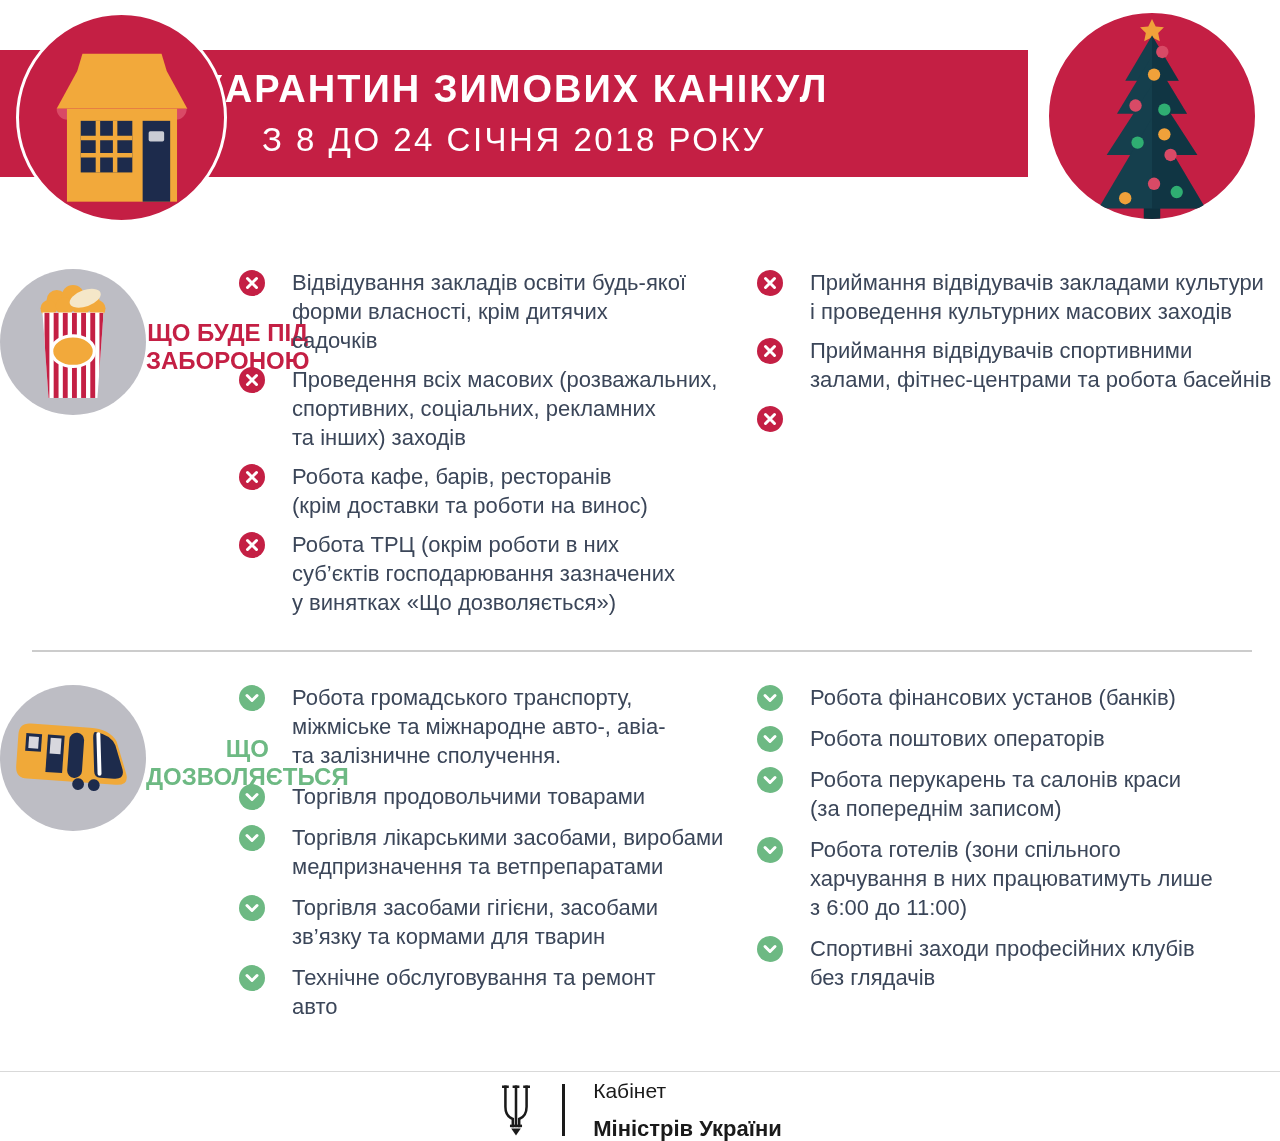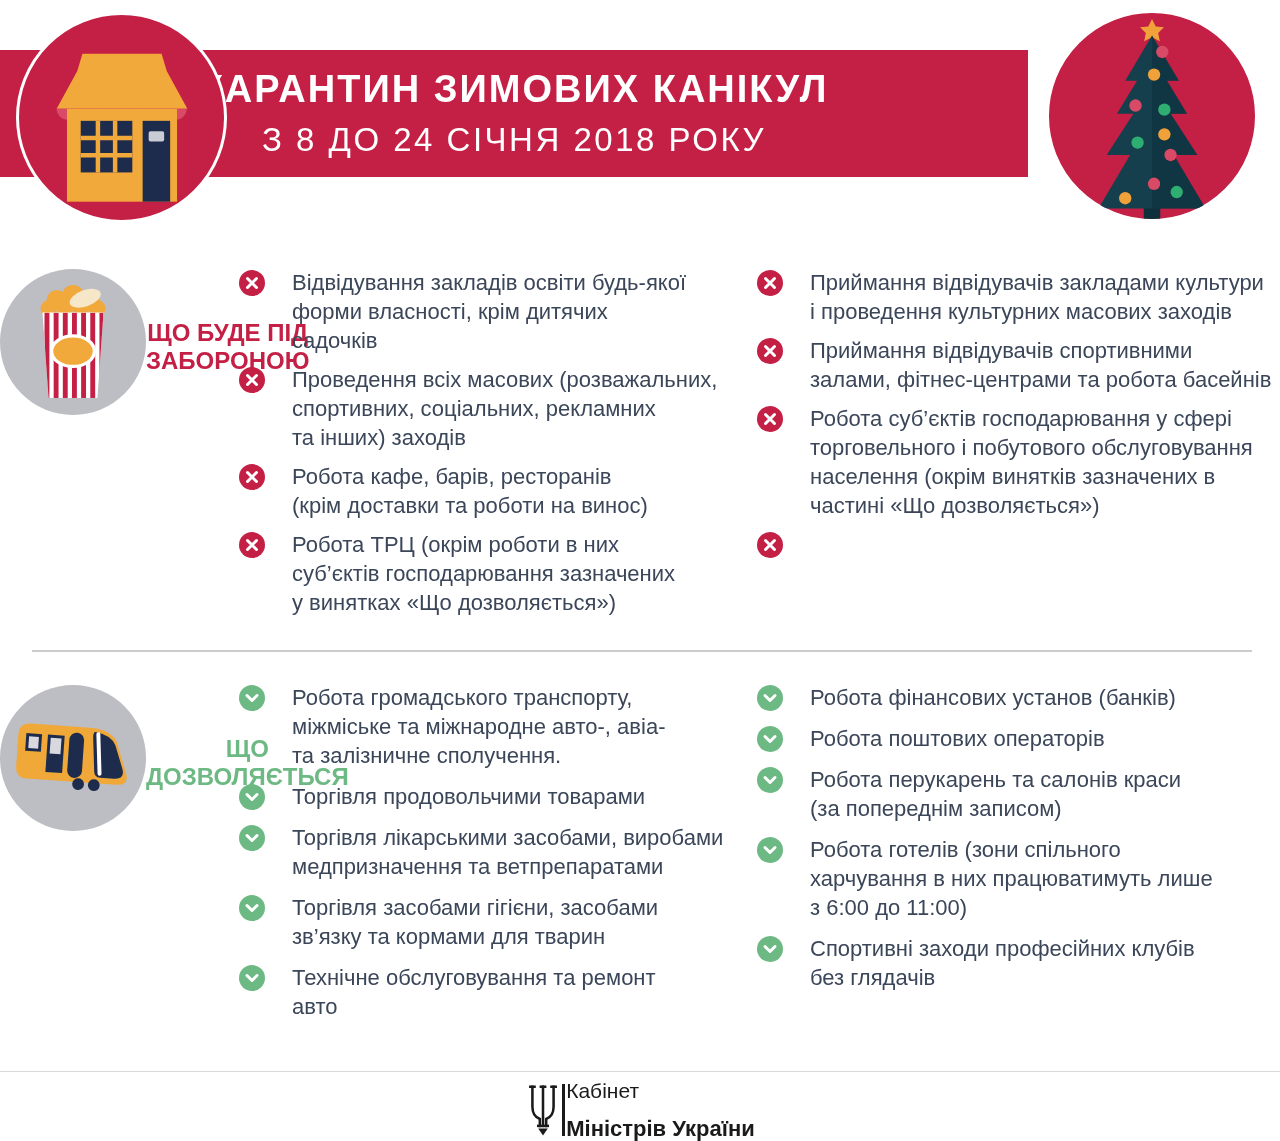--- a/index.html
+++ b/index.html
@@ -52,21 +52,21 @@
   .section.allowed .col{gap:12px;padding-top:15px;}
   .item{display:flex;align-items:flex-start;gap:27px;}
   .bullet{width:26px;height:26px;flex-shrink:0;margin-top:2px;}
   .bullet svg{display:block;width:26px;height:26px;}
   .item-text{font-size:22px;line-height:29px;color:var(--text);white-space:pre-line;}
   .mid-divider{position:absolute;top:650px;left:32px;width:1220px;height:2px;background:var(--divider);}
   
   .footer-divider{position:absolute;top:1071px;left:0;width:1280px;height:1px;background:#d9d9d9;}
   .footer{
     position:absolute;top:1082px;left:0;width:1280px;height:56px;
-    display:flex;align-items:center;justify-content:center;gap:1px;
+    display:flex;align-items:center;justify-content:center;gap:28px;
   }
   .trident{width:36px;height:54px;flex-shrink:0;}
   .footer-bar{width:3px;height:52px;background:#1a1a1a;flex-shrink:0;}
   .footer-text{display:flex;flex-direction:column;justify-content:center;color:#1a1a1a;}
   .footer-line1{font-size:21px;font-weight:400;line-height:1.25;}
   .footer-line2{font-size:22px;font-weight:700;line-height:1.25;margin-top:11px;}
 </style>
 </head>
 <body>
 
@@ -239,32 +239,20 @@
           <span class="bullet">
             <svg viewBox="0 0 26 26">
               <circle cx="13" cy="13" r="13" fill="#c41f44"></circle>
               <path d="M8.5 8.5L17.5 17.5M17.5 8.5L8.5 17.5" stroke="#fff" stroke-width="3" stroke-linecap="round"></path>
             </svg>
           </span>
           <span class="item-text">Приймання відвідувачів спортивними
 залами, фітнес-центрами та робота басейнів</span>
         </div>
 
-        <div class="item">
-          <span class="bullet">
-            <svg viewBox="0 0 26 26">
-              <circle cx="13" cy="13" r="13" fill="#c41f44"></circle>
-              <path d="M8.5 8.5L17.5 17.5M17.5 8.5L8.5 17.5" stroke="#fff" stroke-width="3" stroke-linecap="round"></path>
-            </svg>
-          </span>
-          <span class="item-text">Робота суб’єктів господарювання у сфері
-торговельного і побутового обслуговування
-населення (окрім винятків зазначених в
-частині «Що дозволяється»)</span>
-        </div>
 
         <div class="item">
           <span class="bullet">
             <svg viewBox="0 0 26 26">
               <circle cx="13" cy="13" r="13" fill="#c41f44"></circle>
               <path d="M8.5 8.5L17.5 17.5M17.5 8.5L8.5 17.5" stroke="#fff" stroke-width="3" stroke-linecap="round"></path>
             </svg>
           </span>
         </div>
       </div>

